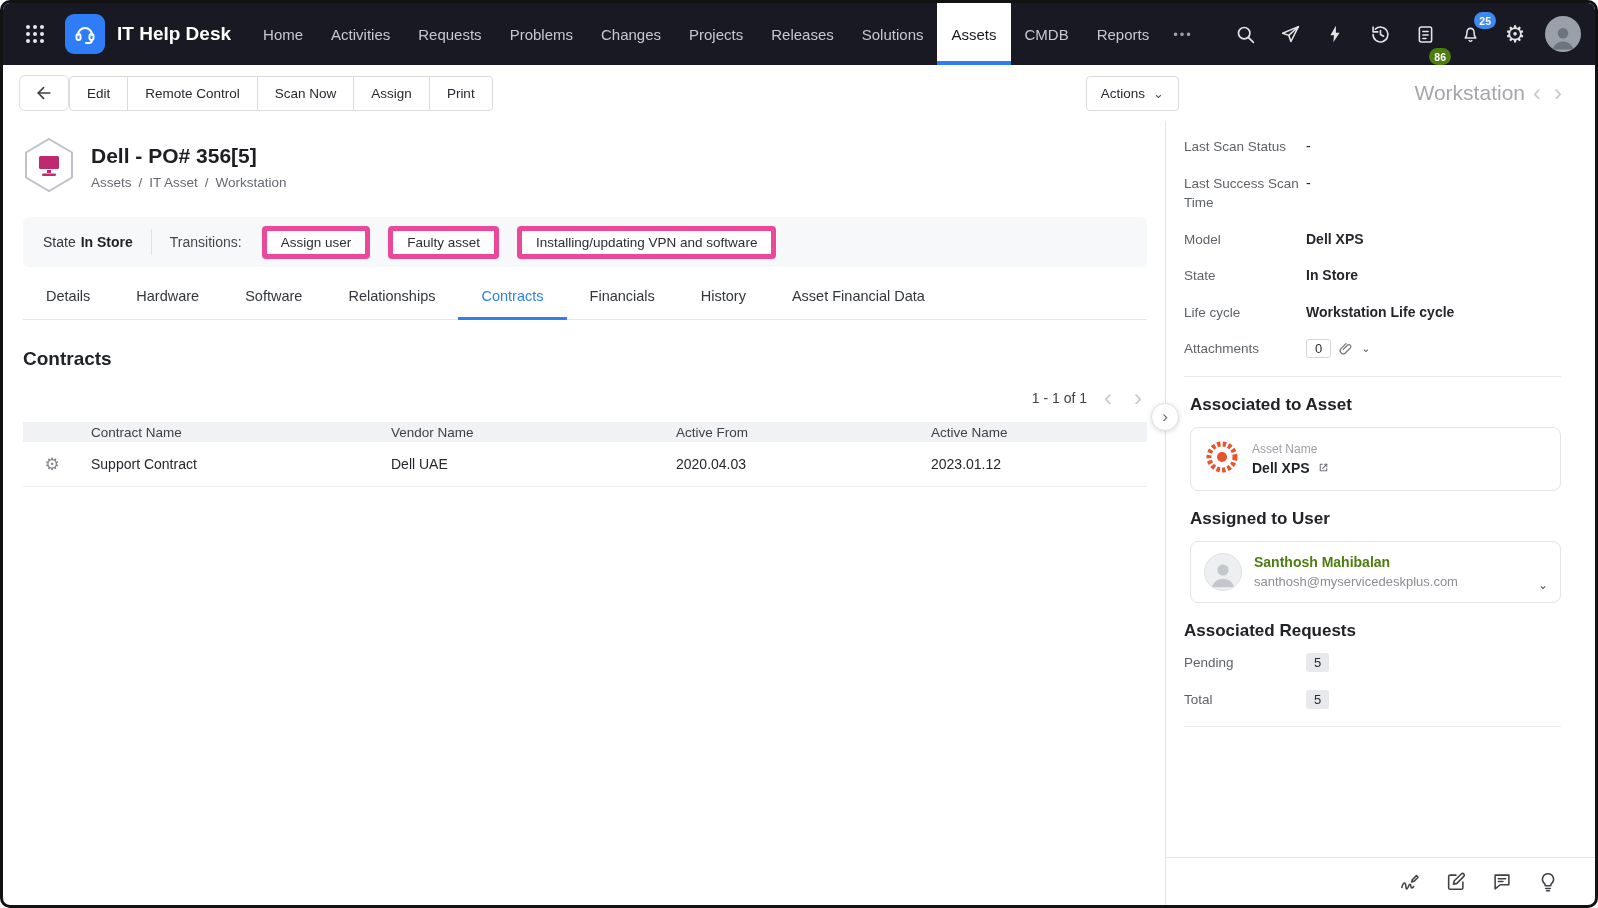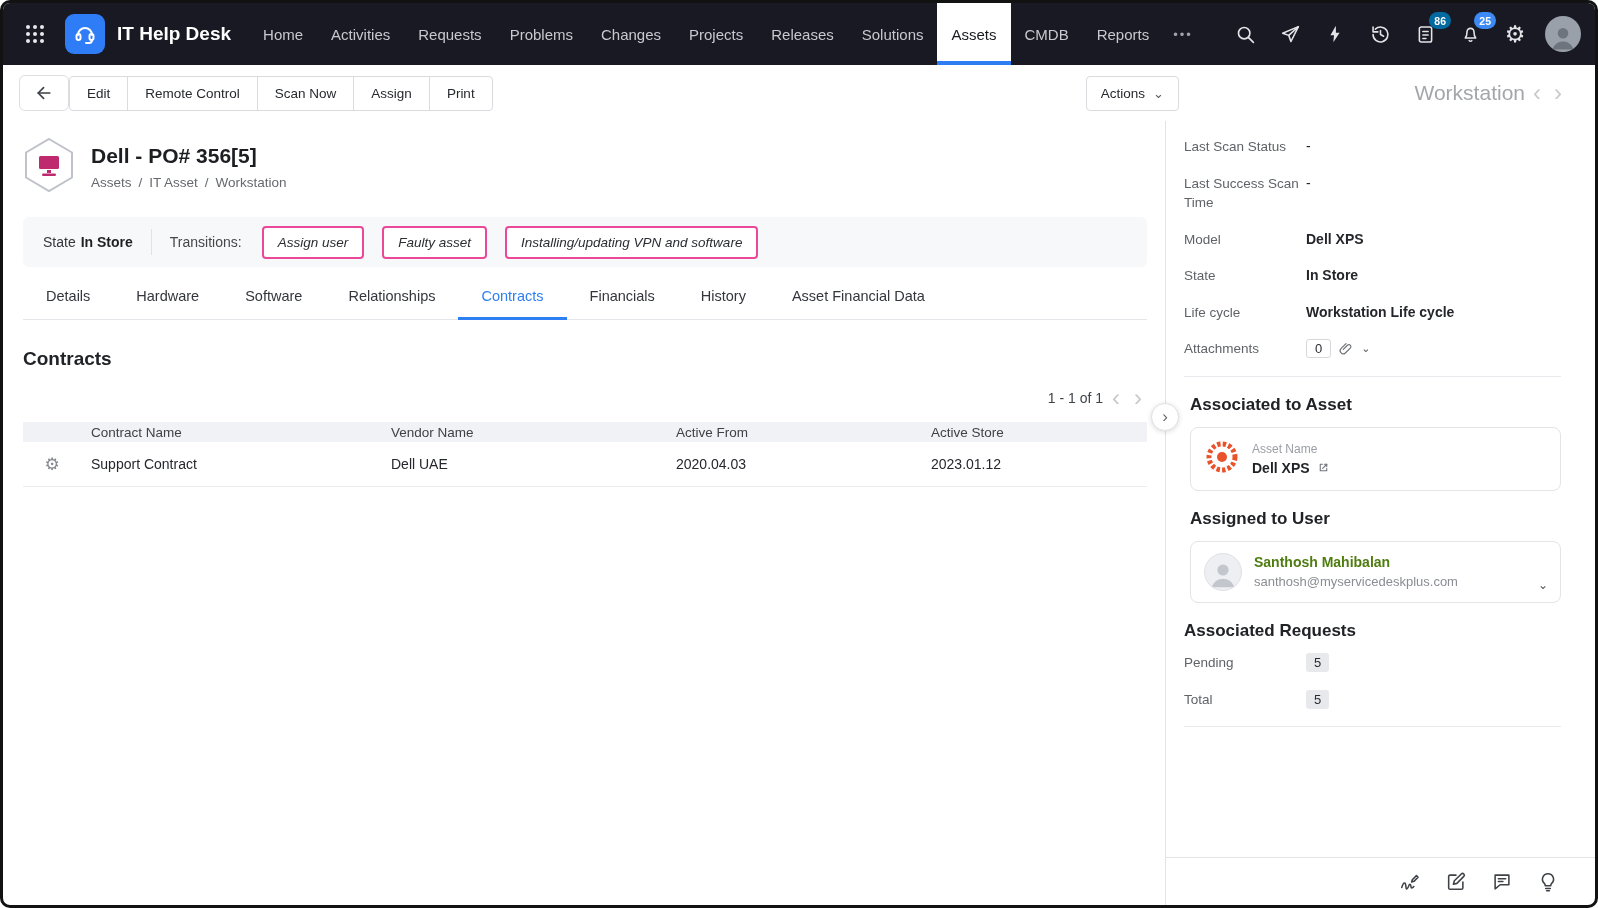--- a/index.html
+++ b/index.html
@@ -13,21 +13,21 @@
   .app-title { font-size:19px; font-weight:bold; color:#fff; align-self:center; margin-right:18px; white-space:nowrap; }
   .nav-items { display:flex; align-items:stretch; }
   .nav-item { display:flex; align-items:center; padding:0 14px; font-size:15px; color:#c7c9d0; cursor:pointer; position:relative; white-space:nowrap; }
   .nav-item.active { background:#fff; color:#191b20; }
   .nav-item.active::after { content:""; position:absolute; left:0; right:0; bottom:0; height:4px; background:#2f7df2; }
   .nav-more { font-size:13px; letter-spacing:2px; color:#9ea1a8; padding:0 10px; }
   .nav-right { margin-left:auto; display:flex; align-items:center; gap:7px; padding-right:14px; }
   .nav-icon { width:38px; height:38px; background:none; border:none; display:flex; align-items:center; justify-content:center; color:#e2e4e8; cursor:pointer; position:relative; }
   .gear-glyph { font-size:23px; line-height:1; font-family:"DejaVu Sans",sans-serif; }
   .badge { position:absolute; top:-3px; right:-7px; min-width:21px; height:17px; border-radius:9px; font-size:10.5px; font-weight:bold; color:#fff; display:flex; align-items:center; justify-content:center; padding:0 5px; }
-  .badge.red { background:#0369a1; } .badge.blue { background:#3d8af5; }
+  .badge.red { background:#4d7c0f;margin-top:36px; } .badge.blue { background:#3d8af5; }
   .avatar { width:36px; height:36px; border-radius:50%; background:#9aa0a9; border:none; cursor:pointer; display:flex; align-items:flex-end; justify-content:center; overflow:hidden; margin-left:4px; }
 
   
   .toolbar { height:56px; display:flex; align-items:center; padding:0 16px; background:#fff; flex-shrink:0; }
   .back-btn { width:50px; height:36px; border:1px solid #dcdee2; border-radius:6px; background:#fff; display:flex; align-items:center; justify-content:center; color:#3c3f44; cursor:pointer; }
   .btn-group { display:flex; }
   .tb-btn { height:35px; padding:0 17px; background:#fff; border:1px solid #d9dbdf; font-size:13.5px; color:#27292e; margin-left:-1px; cursor:pointer; font-family:inherit; }
   .tb-btn:first-child { border-radius:4px 0 0 4px; margin-left:0; }
   .tb-btn:last-child { border-radius:0 4px 4px 0; }
   .actions-btn { margin-left:auto; height:35px; padding:0 14px; border:1px solid #d9dbdf; border-radius:4px; background:#fff; font-size:13.5px; color:#27292e; display:flex; align-items:center; gap:8px; cursor:pointer; font-family:inherit; }
@@ -42,29 +42,29 @@
   .asset-head { display:flex; align-items:center; gap:16px; padding:16px 0 8px; }
   .asset-title { font-size:21px; font-weight:bold; color:#1c1e22; margin-bottom:7px; }
   .breadcrumb { font-size:13.5px; color:#66696f; display:flex; gap:7px; }
   .crumb { cursor:pointer; }
 
   .state-bar { margin-top:12px; background:#f7f8f9; border-radius:6px; min-height:50px; display:flex; align-items:center; gap:18px; padding:8px 20px; }
   .state-text { font-size:14px; color:#33363b; }
   .state-text b { margin-left:5px; color:#1e2024; }
   .vdiv { width:1px; height:26px; background:#e0e2e6; }
   .trans-label { font-size:14px; color:#44474c; margin-right:2px; }
-  .trans-btn { background:#fff; border:2px solid #ec4899; border-radius:4px; height:33px; padding:0 14px; font-size:13.5px; color:#2b2d32; cursor:pointer; font-family:inherit;font-style:italic; }
+  .trans-btn { background:#fff; border:5px solid #ec4899; border-radius:4px; height:33px; padding:0 14px; font-size:13.5px; color:#2b2d32; cursor:pointer; font-family:inherit; }
 
   .tabs { display:flex; border-bottom:1px solid #e4e6e9; margin-top:6px; }
   .tab { padding:15px 23px; font-size:14.5px; color:#33363c; cursor:pointer; position:relative; white-space:nowrap; }
   .tab.active { color:#2e7ff2; }
   .tab.active::after { content:""; position:absolute; left:0; right:0; bottom:-1px; height:3px; background:#2e7ff2; }
 
   .section-title { font-size:19px; font-weight:bold; color:#202327; margin-top:28px; }
-  .pagi { display:flex; justify-content:flex-end; align-items:center; gap:4px; margin-top:16px; font-size:14px; color:#3f4247; }
+  .pagi { display:flex; justify-content:flex-end; align-items:center; gap:12px; margin-top:16px; font-size:14px; color:#3f4247; }
 
   table { width:100%; border-collapse:collapse; margin-top:12px; table-layout:fixed; }
   thead th { background:#f1f2f5; font-weight:normal; font-size:13.5px; color:#3e4146; text-align:left; height:20px; padding:0 10px; }
   tbody td { font-size:14px; color:#25272c; height:44px; padding:0 10px; border-bottom:1px solid #ededf0; }
   .col-gear { width:58px; } .col-1 { width:300px; } .col-2 { width:285px; } .col-3 { width:255px; }
   .row-gear { color:#85888e; font-size:17px; text-align:center; cursor:pointer; font-family:"DejaVu Sans",sans-serif; }
 
   .expand-handle { position:absolute; right:416px; top:282px; width:28px; height:28px; border-radius:50%; background:#fff; border:1px solid #dfe1e4; box-shadow:0 1px 5px rgba(0,0,0,.14); color:#6a6d72; font-size:17px; display:flex; align-items:center; justify-content:center; cursor:pointer; z-index:2; }
 
   
@@ -274,21 +274,21 @@
             <col class="col-2">
             <col class="col-3">
             <col>
           </colgroup>
         <thead>
           <tr>
             <th></th>
             <th>Contract Name</th>
             <th>Vendor Name</th>
             <th>Active From</th>
-            <th>Active Store</th>
+            <th>Active Name</th>
           </tr>
         </thead>
         <tbody>
           <tr>
             <td class="row-gear">⚙</td>
             <td>Support Contract</td>
             <td>Dell UAE</td>
             <td>2020.04.03</td>
             <td>2023.01.12</td>
           </tr>

